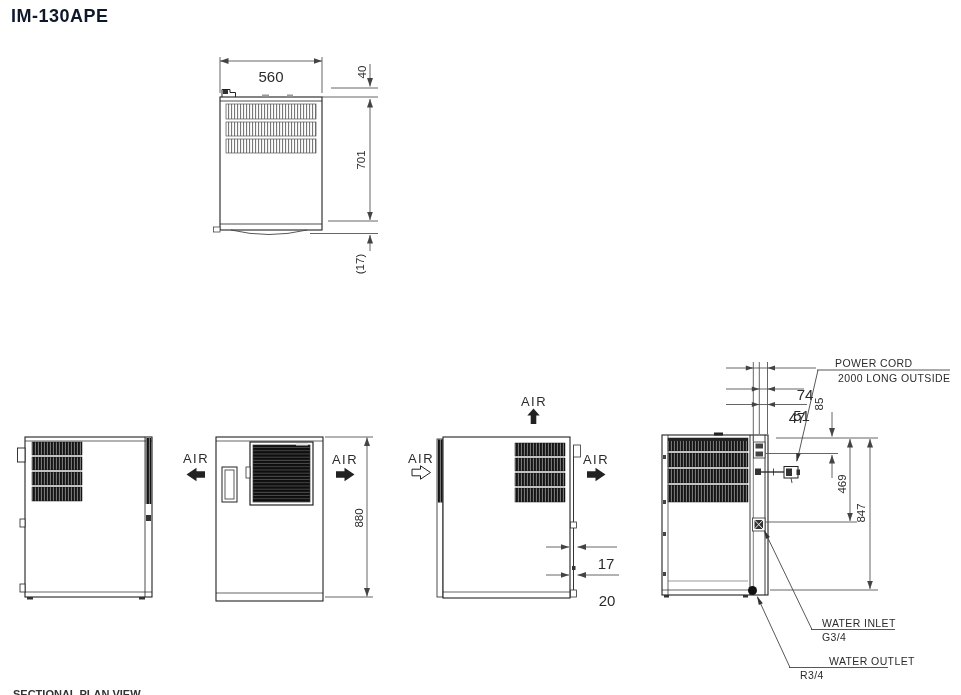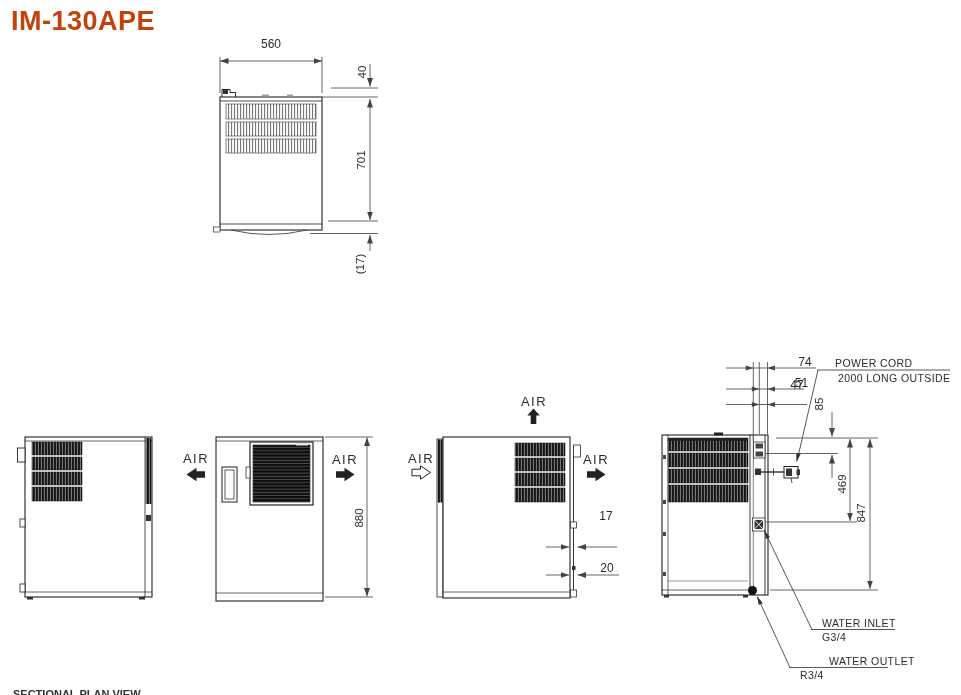--- a/index.html
+++ b/index.html
@@ -1,21 +1,21 @@
 <!DOCTYPE html>
 <html><head>
 <meta charset="utf-8">
 <style>
   html,body{margin:0;padding:0;background:#fff;}
   #stage{position:relative;width:961px;height:695px;background:#fff;overflow:hidden;
          font-family:"Liberation Sans",sans-serif;color:#2b2b2b;}
   #stage svg{position:absolute;left:0;top:0;}
   .txt{position:absolute;white-space:nowrap;color:#2b2b2b;}
-  .title{font-size:27px;font-weight:800;letter-spacing:.5px;color:#c2410c;}
-  .dim{font-size:12px;transform:translate(-50%,-50%);}
+  .title{font-size:18px;font-weight:800;letter-spacing:.5px;color:#0f172a;}
+  .dim{font-size:15px;transform:translate(-50%,-50%);margin-top:32px;}
   .vdim{font-size:11.5px;transform:translate(-50%,-50%) rotate(-90deg);}
   .air{font-size:13px;letter-spacing:1.5px;transform:translate(-50%,-50%);}
   .lbl{font-size:10.5px;letter-spacing:.4px;}
   .footer-cut{height:7px;overflow:hidden;font-size:11px;font-weight:bold;color:#333;}
 </style>
 </head>
 <body>
 
 <div id="stage">
 
@@ -220,21 +220,21 @@
 <div class="txt vdim" style="left:360px;top:264px;">(17)</div>
 
 <div class="txt air" style="left:196px;top:458px;">AIR</div>
 <div class="txt air" style="left:345px;top:459px;">AIR</div>
 <div class="txt air" style="left:534px;top:401px;">AIR</div>
 <div class="txt air" style="left:421px;top:458px;">AIR</div>
 <div class="txt air" style="left:596px;top:459px;">AIR</div>
 
 <div class="txt vdim" style="left:359px;top:518px;">880</div>
 
-<div class="txt dim" style="left:606px;top:516px;text-align:center;">17</div>
+<div class="txt dim" style="left:606px;top:531px;text-align:center;">17</div>
 <div class="txt dim" style="left:607px;top:568px;">20</div>
 
 <div class="txt dim" style="left:805px;top:362px;">74</div>
 <div class="txt dim" style="left:796px;top:383px;padding-left:11px;">51</div>
 <div class="txt dim" style="left:797px;top:385px;text-align:center;">47</div>
 <div class="txt vdim" style="left:819px;top:404px;">85</div>
 <div class="txt vdim" style="left:842px;top:484px;">469</div>
 <div class="txt vdim" style="left:861px;top:513px;">847</div>
 
 <div class="txt lbl" style="left:835px;top:357px;">POWER CORD</div>

